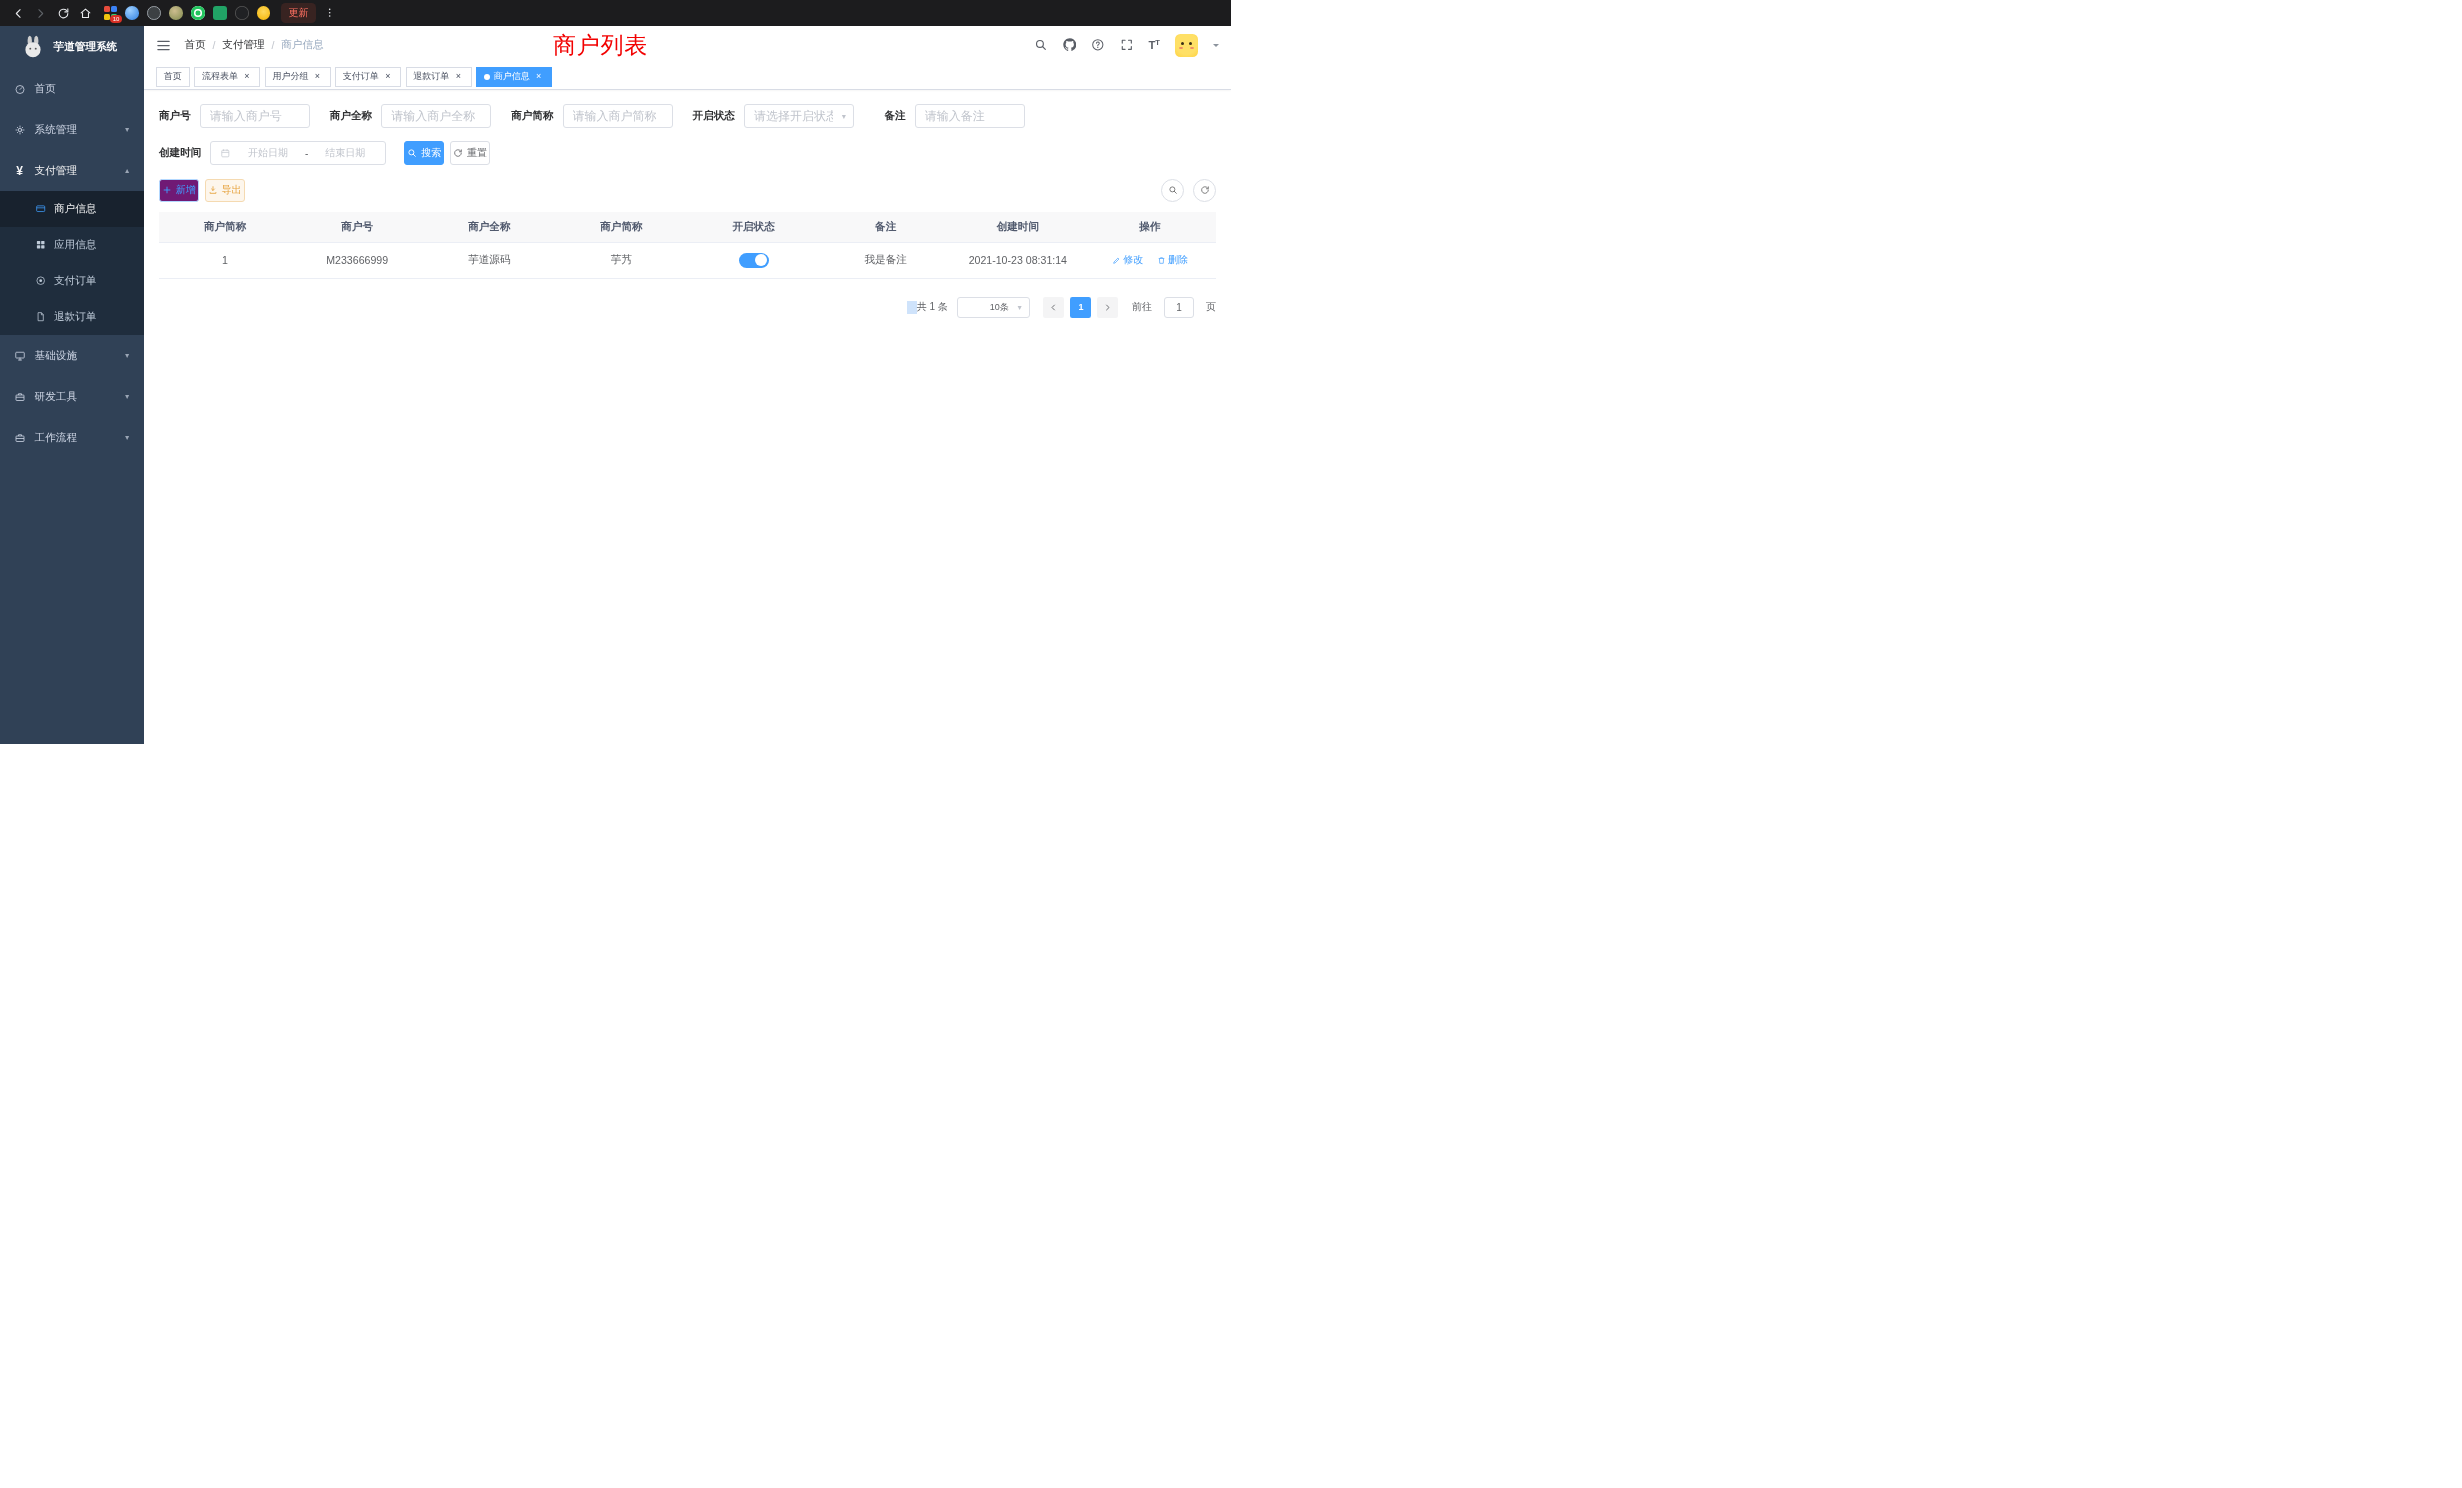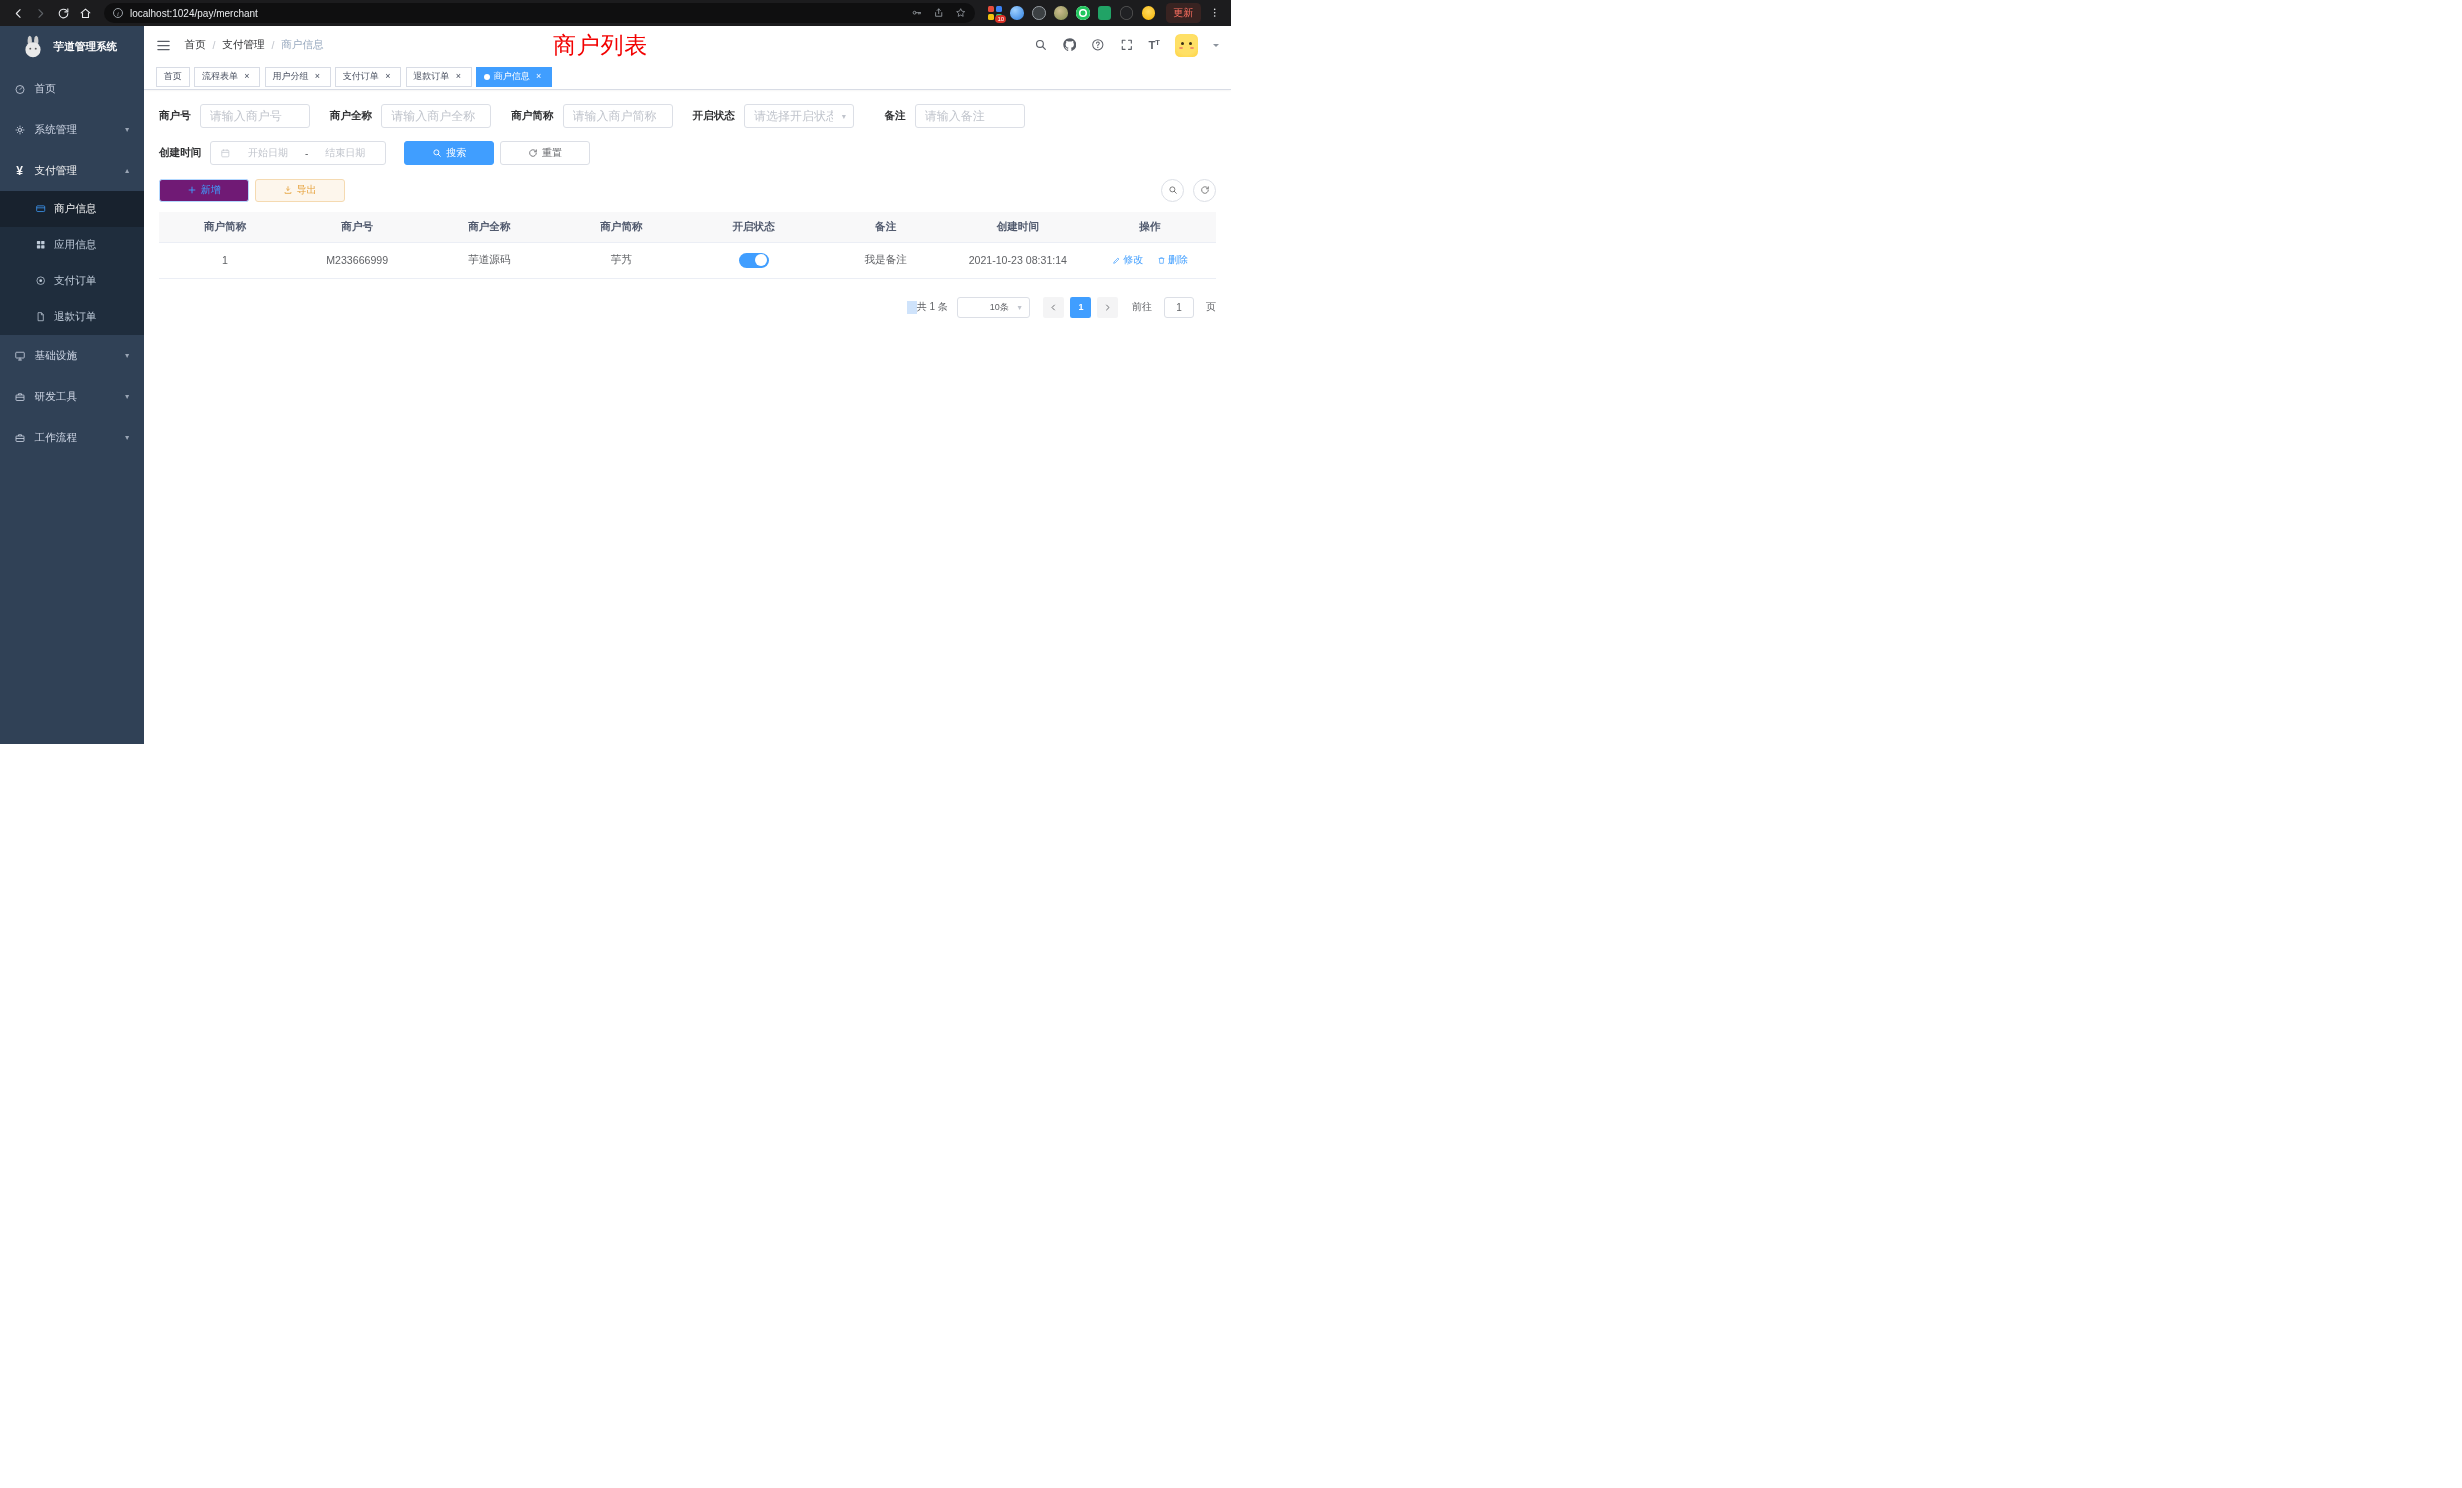--- a/index.html
+++ b/index.html
@@ -73,21 +73,21 @@
   .flabel { font-size:10.6px; font-weight:700; color:#303133; margin-right:9px; white-space:nowrap; }
   .inp-wrap { position:relative; }
   .inp { height:24px; border:0.8px solid #dcdfe6; border-radius:3px; padding:0 9px; font-size:12px; color:#606266; width:110px; outline:none; background:#fff; }
   .inp::placeholder { color:#c0c4cc; }
   .inp.sel { padding-right:20px; cursor:pointer; }
   .sel-caret { position:absolute; right:6.8px; top:50%; transform:translateY(-50%); color:#c0c4cc; font-size:6.8px; pointer-events:none; }
   .daterange { width:176px; height:24px; border:0.8px solid #dcdfe6; border-radius:3px; display:flex; align-items:center; padding:0 9px; gap:6px; background:#fff; cursor:pointer; }
   .daterange .cal { color:#c0c4cc; font-size:10.6px; }
   .dr-ph { color:#c0c4cc; font-size:10px; flex:1; text-align:center; }
   .dr-sep { color:#606266; font-size:10px; }
-  .btn { height:24px; border-radius:3px; font-size:10px; display:inline-flex; align-items:center; gap:3.8px; padding:0 27px; cursor:pointer; border:0.8px solid #dcdfe6; background:#fff; color:#606266; white-space:nowrap; }
+  .btn { height:24px; border-radius:3px; font-size:10px; display:inline-flex; align-items:center; gap:3.8px; padding:0 2px; cursor:pointer; border:0.8px solid #dcdfe6; background:#fff; color:#606266; white-space:nowrap; }
   .btn .bi { font-size:10px; }
   .btn.primary { background:#409eff; border-color:#409eff; color:#fff; }
   .btn.plain-primary { background:#701a75; border-color:#b3d8ff; color:#409eff; }
   .btn.plain-warning { background:#fdf6ec; border-color:#f5dab1; color:#e6a23c; }
   .btn.h30 { height:23px; }
   .ml12 { margin-left:9px; } .ml8 { margin-left:6px; }
 
   .toolbar-row { display:flex; align-items:center; margin-bottom:10.6px; }
   .tb-right { margin-left:auto; display:flex; gap:9px; }
   .circ-btn { width:23px; height:23px; border:0.8px solid #dcdfe6; border-radius:50%; display:flex; align-items:center; justify-content:center; color:#666; font-size:10px; cursor:pointer; background:#fff; }
@@ -138,43 +138,20 @@
     </span>
   <span class="nav-btn">
       <span class="i">
         <svg viewBox="0 0 24 24">
           <path d="M4 11l8-7 8 7" fill="none" stroke="currentColor" stroke-width="2" stroke-linecap="round" stroke-linejoin="round"></path>
           <path d="M6.5 10v9.5h11V10" fill="none" stroke="currentColor" stroke-width="2" stroke-linejoin="round"></path>
         </svg>
       </span>
     </span>
 
-  <div class="omnibox">
-    <span class="info-ic">i</span>
-    <span class="url">localhost:1024/pay/merchant</span>
-    <span class="omni-right">
-      <span class="i">
-          <svg viewBox="0 0 24 24">
-            <circle cx="7.5" cy="12" r="3" fill="none" stroke="currentColor" stroke-width="1.8"></circle>
-            <path d="M10.5 12H20M16.5 12v3M19.3 12v2.3" fill="none" stroke="currentColor" stroke-width="1.8" stroke-linecap="round"></path>
-          </svg>
-        </span>
-      <span class="i">
-          <svg viewBox="0 0 24 24">
-            <path d="M12 14V4M8.5 7.5L12 4l3.5 3.5" fill="none" stroke="currentColor" stroke-width="1.8" stroke-linecap="round" stroke-linejoin="round"></path>
-            <path d="M5.5 11v8.5h13V11" fill="none" stroke="currentColor" stroke-width="1.8" stroke-linejoin="round"></path>
-          </svg>
-        </span>
-      <span class="i">
-          <svg viewBox="0 0 24 24">
-            <path d="M12 3.5l2.6 5.3 5.9.9-4.3 4.1 1 5.9L12 16.9l-5.2 2.8 1-5.9-4.3-4.1 5.9-.9z" fill="none" stroke="currentColor" stroke-width="1.6" stroke-linejoin="round"></path>
-          </svg>
-        </span>
-    </span>
-  </div>
 
   <div class="exts">
     <span class="ext">
       <span class="grid4">
           <span style="background:#e74c3c"></span>
           <span style="background:#3b82f6"></span>
           <span style="background:#f1c40f"></span>
           <span style="background:#2ecc71"></span>
         </span>
       <span class="badge">10</span>

